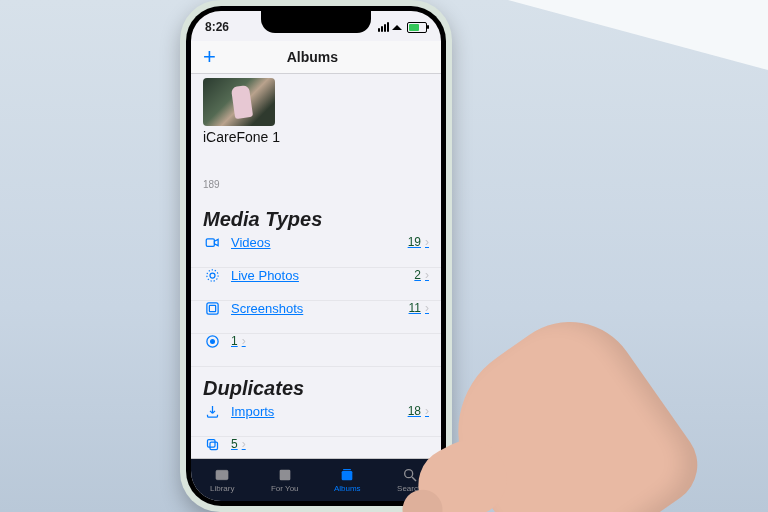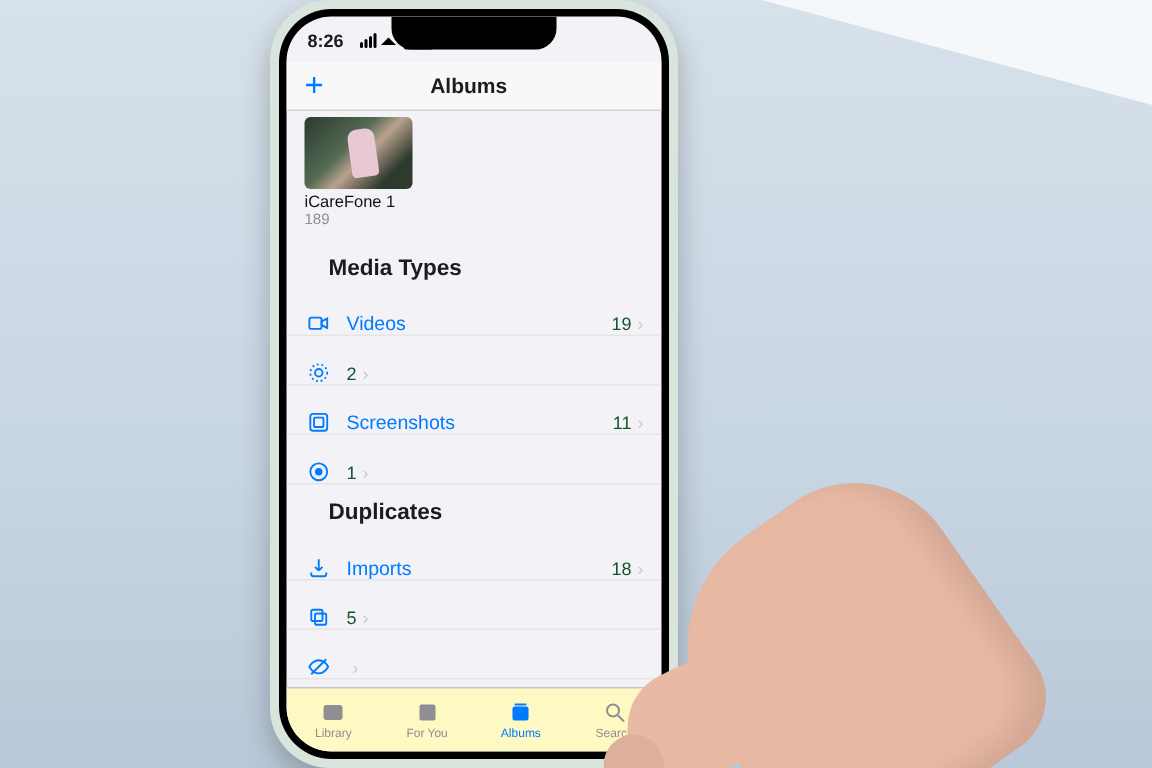--- a/index.html
+++ b/index.html
@@ -5,50 +5,50 @@
   html,body{margin:0;padding:0;width:768px;height:512px;background:#c8d5e3;font-family:-apple-system,Helvetica,Arial,sans-serif;overflow:hidden;}
   
   .desk{position:absolute;inset:0;background:linear-gradient(180deg,#d7e1ea 0%,#c8d5e3 60%,#b9c8d8 100%);}
   .corner{position:absolute;top:0;right:0;width:0;height:0;border-right:260px solid #fdfefe;border-bottom:70px solid transparent;opacity:.8;}
   
   .phone{position:absolute;top:0;left:180px;width:272px;height:512px;border-radius:40px;background:#d9e4dc;padding:6px;box-sizing:border-box;box-shadow:0 8px 20px rgba(0,0,0,.25);}
   .bezel{width:100%;height:100%;border-radius:35px;background:#000;padding:5px;box-sizing:border-box;}
   .screen{position:relative;width:100%;height:100%;border-radius:30px;background:#f2f2f7;overflow:hidden;color:#1c1c1e;}
   .notch{position:absolute;top:0;left:50%;transform:translateX(-50%);width:110px;height:22px;background:#000;border-radius:0 0 14px 14px;z-index:5;}
   
-  .status{display:flex;align-items:center;height:28px;padding:2px 14px 0;font-size:12px;font-weight:600;gap:11px;}
+  .status{display:flex;justify-content:space-between;align-items:center;height:28px;padding:2px 14px 0;font-size:12px;font-weight:600;gap:11px;}
   .status .right{display:flex;align-items:center;gap:3px;}
   .sig{display:inline-flex;align-items:flex-end;gap:1px;}
   .sig i{width:2px;background:#000;display:inline-block;border-radius:1px;}
   .sig i:nth-child(1){height:4px}.sig i:nth-child(2){height:6px}.sig i:nth-child(3){height:8px}.sig i:nth-child(4){height:10px}
   .wifi{width:12px;height:10px;position:relative;}
   .wifi::before{content:"";position:absolute;left:0;top:0;border:5px solid transparent;border-bottom-color:#000;transform:translateY(-2px);}
   .batt{width:18px;height:9px;border:1px solid #000;border-radius:2px;position:relative;}
   .batt::after{content:"";position:absolute;right:-3px;top:2px;width:2px;height:4px;background:#000;border-radius:1px;}
   .batt i{position:absolute;left:1px;top:1px;bottom:1px;width:55%;background:#34c759;border-radius:1px;}
   
   .navbar{display:flex;align-items:center;height:32px;padding:0 12px;border-bottom:0.5px solid #d1d1d6;background:#f8f8f9;}
   .plus{color:#007aff;font-size:22px;font-weight:300;line-height:1;}
   .title{flex:1;text-align:center;font-size:14px;font-weight:600;transform:translateX(-10px);}
   
   .content{height:calc(100% - 28px - 32px - 42px);overflow:hidden;}
   .album-row{padding:4px 12px 8px;}
   .thumb{width:72px;height:48px;border-radius:4px;background:linear-gradient(135deg,#2a3a2f 0%,#546a53 40%,#b9a28d 55%,#2f3a2e 80%);position:relative;}
   .thumb::after{content:"";position:absolute;left:30px;top:8px;width:18px;height:32px;background:#e7c8d3;border-radius:6px 6px 3px 3px;transform:rotate(-8deg);}
-  .alb-name{font-size:11px;margin-top:3px;color:#111;}
-  .alb-count{font-size:10px;color:#8e8e93;}
-  .section-title{font-size:15px;font-weight:700;padding:10px 28px 4px;}
-  .row{display:flex;align-items:flex-end;height:32px;padding:0 12px;border-bottom:0.5px solid #e5e5ea;color:#007aff;font-size:13px;}
+  .alb-name{font-size:14px;margin-top:3px;color:#111;}
+  .alb-count{font-size:10px;color:#8e8e93;margin-top:34px;}
+  .section-title{font-size:20px;font-weight:700;padding:10px 12px 4px;font-style:italic;}
+  .row{display:flex;align-items:flex-start;height:32px;padding:0 12px;border-bottom:0.5px solid #e5e5ea;color:#007aff;font-size:13px;text-decoration:underline;}
   .row .ico{width:18px;display:flex;justify-content:center;margin-right:10px;}
   .row .ico svg{width:15px;height:15px;}
   .row .label{flex:1;}
   .row .count{color:#14532d;font-size:12px;margin-right:4px;}
   .row .chev{color:#c7c7cc;font-size:12px;}
   
-  .tabbar{position:absolute;bottom:0;left:0;right:0;height:42px;border-top:0.5px solid #c6c6c8;background:#fef9c3;display:flex;}
+  .tabbar{position:absolute;bottom:0;left:0;right:0;height:42px;border-top:0.5px solid #c6c6c8;background:#0f172a;display:flex;}
   .tab{flex:1;display:flex;flex-direction:column;align-items:center;justify-content:center;font-size:8px;color:#8e8e93;gap:1px;}
   .tab.active{color:#007aff;}
   .tab svg{width:18px;height:16px;}
   
   .finger{position:absolute;right:100px;bottom:-40px;width:200px;height:220px;background:#e8b9a3;border-radius:90px 70px 40px 40px;transform:rotate(-35deg);box-shadow:inset -10px -10px 20px rgba(0,0,0,.1);}
   .finger::before{content:"";position:absolute;left:-54px;top:44px;width:90px;height:76px;background:#e8b9a3;border-radius:44px;transform:rotate(8deg);}
   .finger::after{content:"";position:absolute;left:-78px;top:62px;width:40px;height:40px;background:#deb09b;border-radius:50%;}
 </style>
 </head>
 <body>
@@ -102,20 +102,21 @@
           <span class="count">19</span>
           <span class="chev">›</span>
         </div>
         <div class="row">
           <span class="ico">
                 <svg viewBox="0 0 24 24" fill="none" stroke="#007aff" stroke-width="2">
                   <circle cx="12" cy="12" r="4"></circle>
                   <circle cx="12" cy="12" r="9" stroke-dasharray="2 3"></circle>
                 </svg>
               </span>
+          <span class="label">Live Photos</span>
           <span class="count">2</span>
           <span class="chev">›</span>
         </div>
         <div class="row">
           <span class="ico">
                 <svg viewBox="0 0 24 24" fill="none" stroke="#007aff" stroke-width="2">
                   <rect x="3" y="3" width="18" height="18" rx="3"></rect>
                   <rect x="7" y="7" width="10" height="10" rx="1"></rect>
                 </svg>
               </span>

